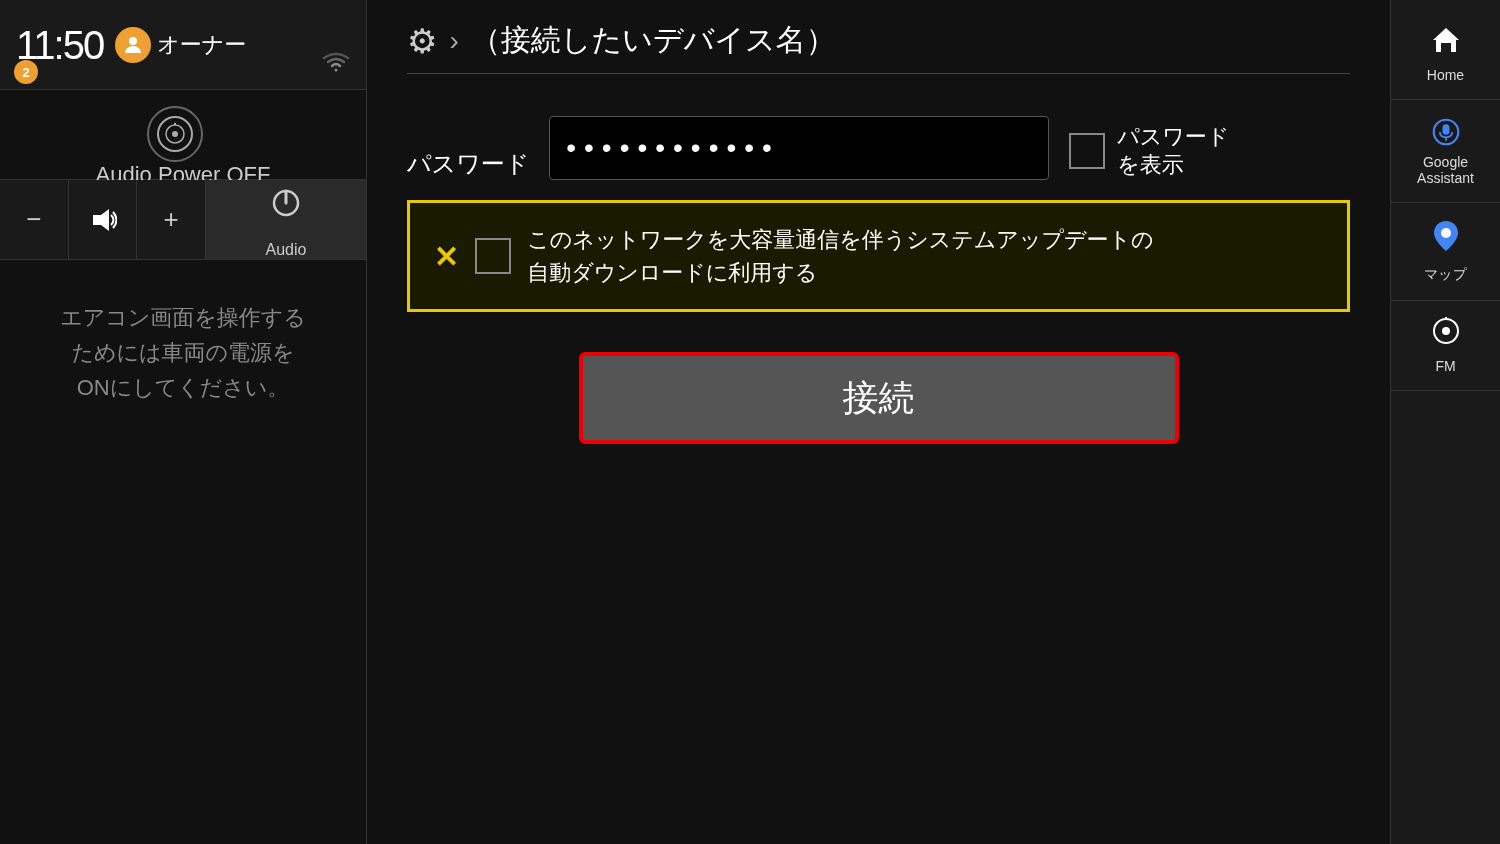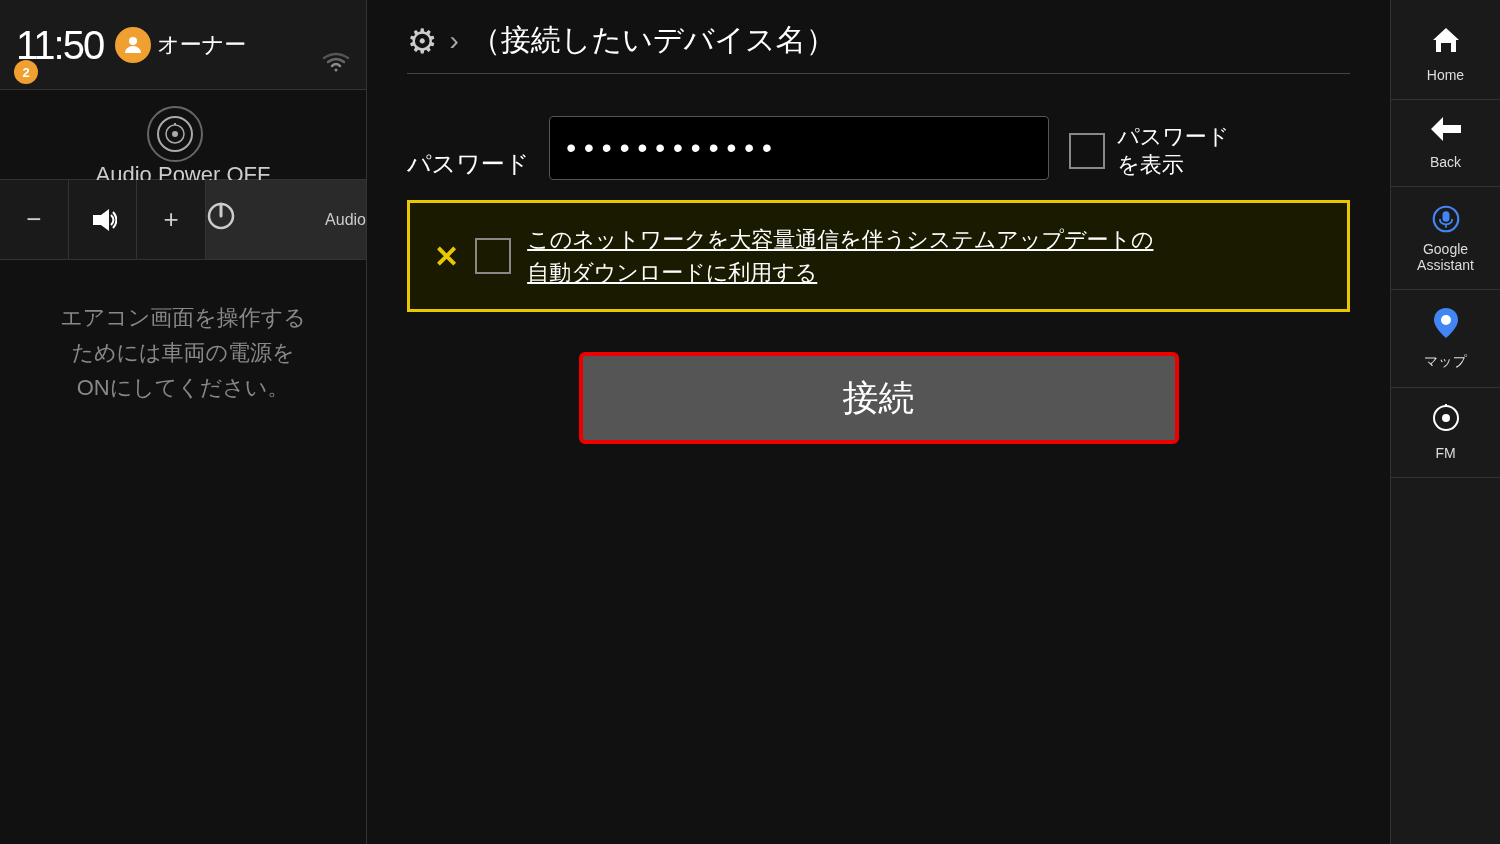--- a/index.html
+++ b/index.html
@@ -167,23 +167,23 @@
       font-size: 22px;
       color: #ccc;
       background: #1a1a1a;
       border-right: 1px solid #333;
     }
 
     .audio-power-btn {
       width: 160px;
       height: 100%;
       display: flex;
-      flex-direction: row;
-      align-items: center;
-      justify-content: space-between;
+      flex-direction: column;
+      align-items: center;
+      justify-content: flex-end;
       background: #2a2a2a;
       border: none;
       cursor: pointer;
       gap: 16px;
     }
 
     .audio-power-icon {
       font-size: 26px;
       color: #ccc;
     }
@@ -313,21 +313,20 @@
       height: 36px;
       border: 2px solid #888;
       background: transparent;
       flex-shrink: 0;
     }
 
     .warning-text {
       font-size: 22px;
       color: #fff;
       line-height: 1.5;
-      text-decoration: underline;
     }
 
     
     .connect-button-wrapper {
       display: flex;
       justify-content: center;
       margin-top: 20px;
     }
 
     .connect-button {
@@ -514,28 +513,20 @@
   <div class="sidebar-item">
     <span class="sidebar-icon">
       <svg width="30" height="28" viewBox="0 0 30 28" fill="white">
         <polygon points="15,2 2,14 5,14 5,26 25,26 25,14 28,14" fill="white"></polygon>
         <rect x="10" y="17" width="10" height="9" fill="#1a1a1a"></rect>
       </svg>
     </span>
     <span class="sidebar-label">Home</span>
   </div>
 
-  <div class="sidebar-item">
-    <span class="sidebar-icon">
-      <svg width="30" height="24" viewBox="0 0 30 24" fill="white">
-        <polygon points="12,0 0,12 12,24 12,16 30,16 30,8 12,8" fill="white"></polygon>
-      </svg>
-    </span>
-    <span class="sidebar-label">Back</span>
-  </div>
 
   <div class="sidebar-item">
     <div class="google-mic">
       <svg class="mic-svg" viewBox="0 0 32 32">
         <circle cx="16" cy="16" r="14" fill="none" stroke="#4285F4" stroke-width="2.5"></circle>
         <rect x="12" y="7" width="8" height="12" rx="4" fill="#4285F4"></rect>
         <path d="M9 16 Q9 22 16 22 Q23 22 23 16" stroke="#4285F4" stroke-width="2" fill="none"></path>
         <line x1="16" y1="22" x2="16" y2="26" stroke="#4285F4" stroke-width="2"></line>
       </svg>
     </div>

